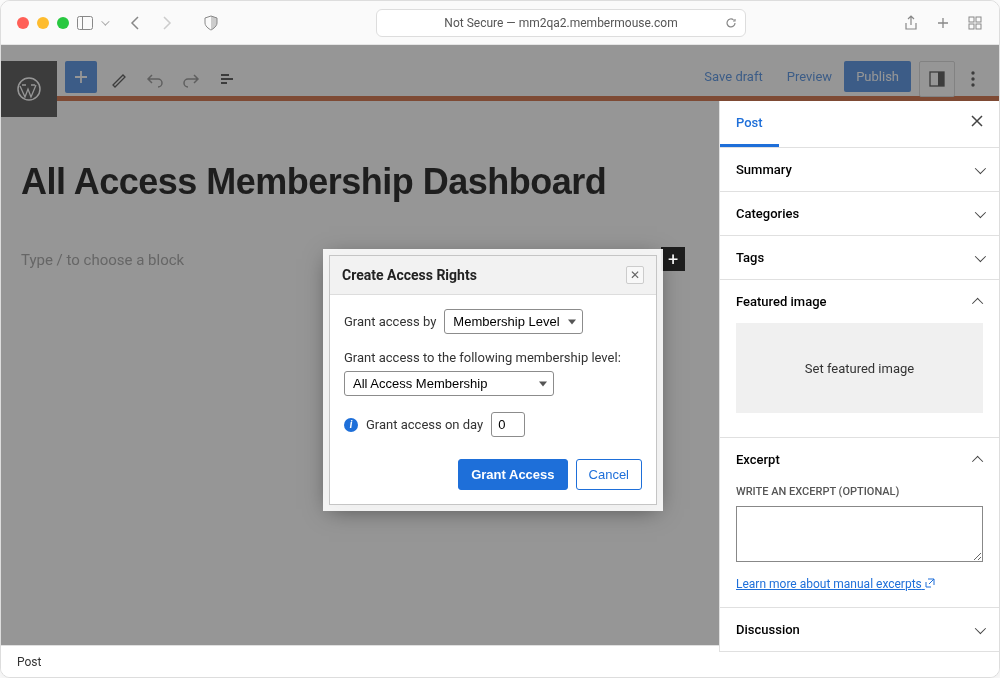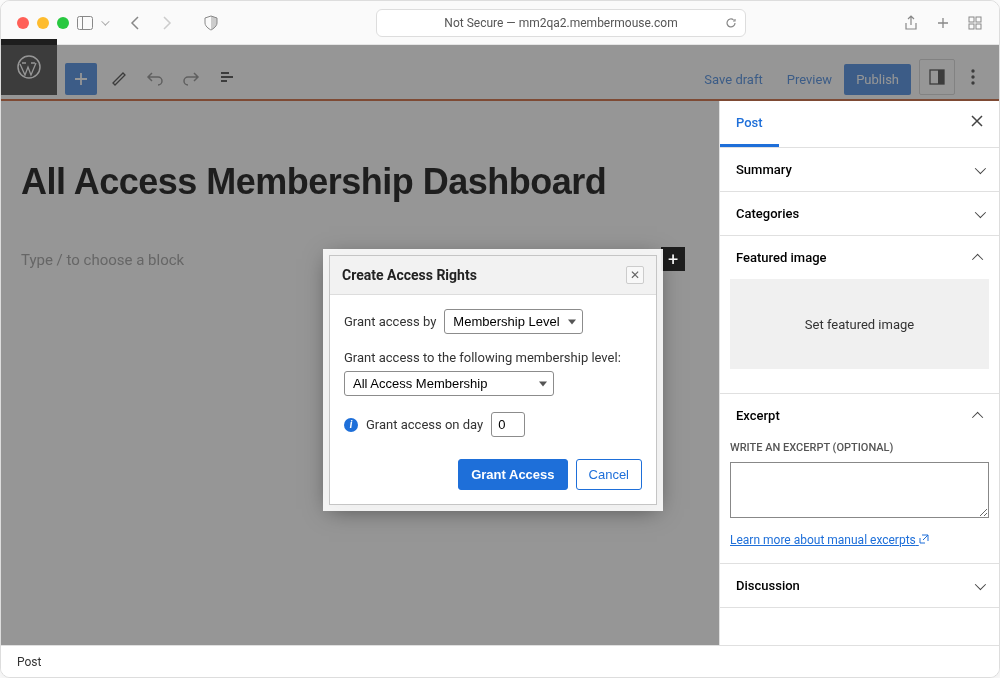--- a/index.html
+++ b/index.html
@@ -16,21 +16,21 @@
 .tl.grn { background: #28c840; }
 .chrome-btn { width: 16px; height: 16px; display: flex; align-items: center; justify-content: center; color: #666; }
 .chrome-nav { display: flex; gap: 16px; margin-left: 12px; }
 .url-bar-area { flex: 1; display: flex; justify-content: center; }
 .url-bar { width: 370px; height: 28px; background: #fff; border: 1px solid #ddd; border-radius: 6px; display: flex; align-items: center; justify-content: center; font-size: 12px; color: #555; position: relative; }
 .url-reload { position: absolute; right: 8px; color: #888; }
 .chrome-right { display: flex; gap: 16px; }
 
 
 .editor-area { position: relative; height: calc(100% - 44px - 32px); display: flex; flex-direction: column; }
-.wp-toolbar { height: 56px; background: #fff; display: flex; align-items: flex-end; padding: 4px 8px; border-bottom: 2px solid #c2410c; }
+.wp-toolbar { height: 56px; background: #fff; display: flex; align-items: flex-start; padding: 16px 8px; border-bottom: 5px solid #c2410c; }
 .wp-logo { width: 56px; height: 56px; background: #1e1e1e; display: flex; align-items: center; justify-content: center; margin: 0 8px 0 -8px; }
 .wp-logo svg { width: 24px; height: 24px; fill: #fff; }
 .tb-btn { width: 36px; height: 36px; display: flex; align-items: center; justify-content: center; color: #1e1e1e; border-radius: 2px; }
 .tb-btn.blue { background: #1e6fd9; color: #fff; width: 32px; height: 32px; margin-right: 4px; }
 .tb-spacer { flex: 1; }
 .tb-text-btn { padding: 8px 12px; font-size: 13px; color: #1e6fd9; }
 .tb-publish { background: #1e6fd9; color: #fff; border-radius: 2px; }
 .tb-icon-btn { width: 36px; height: 36px; display: flex; align-items: center; justify-content: center; border: 1px solid #ccc; border-radius: 2px; margin-left: 8px; }
 .tb-dots { width: 36px; height: 36px; display: flex; align-items: center; justify-content: center; }
 
@@ -40,21 +40,21 @@
 .block-placeholder { color: #666; font-size: 15px; position: relative; }
 .block-add-btn { position: absolute; right: 14px; top: -4px; width: 24px; height: 24px; background: #1e1e1e; color: #fff; display: flex; align-items: center; justify-content: center; font-size: 18px; }
 
 .sidebar { width: 280px; border-left: 1px solid #e0e0e0; background: #fff; overflow-y: auto; font-size: 13px; }
 .sidebar-tabs { display: flex; border-bottom: 1px solid #e0e0e0; position: relative; }
 .sidebar-tab { padding: 14px 16px; font-weight: 500; color: #555; }
 .sidebar-tab.active { color: #1e6fd9; border-bottom: 3px solid #1e6fd9; }
 .sidebar-close { margin-left: auto; padding: 14px 16px; cursor: pointer; }
 .panel { border-bottom: 1px solid #e0e0e0; }
 .panel-head { padding: 14px 16px; display: flex; justify-content: space-between; align-items: center; font-weight: 500; }
-.panel-body { padding: 0 10px 16px; }
+.panel-body { padding: 0 16px 16px; }
 .featured-box { background: #f0f0f0; height: 90px; display: flex; align-items: center; justify-content: center; color: #333; font-size: 13px; margin: 0 0 8px; }
 .excerpt-label { font-size: 11px; color: #555; margin: 4px 0 8px; font-weight: 500; }
 .excerpt-textarea { width: 100%; height: 56px; border: 1px solid #888; resize: both; font-family: inherit; font-size: 13px; padding: 6px; }
 .link { color: #1e6fd9; text-decoration: underline; font-size: 12px; margin-top: 12px; display: inline-block; }
 
 
 .dim-overlay { position: absolute; inset: 0; background: rgba(80,80,80,0.6); }
 .modal-wrap { position: absolute; left: 328px; top: 210px; width: 328px; background: #fff; border: 1px solid #c5c5c5; box-shadow: 0 4px 22px rgba(0,0,0,0.5); outline: 6px solid rgba(255,255,255,0.9); }
 .modal-head { background: #f2f2f2; border-bottom: 1px solid #ddd; padding: 10px 12px; display: flex; justify-content: space-between; align-items: center; }
 .modal-title { font-weight: 700; font-size: 14px; color: #222; }
@@ -227,20 +227,26 @@
               <span class="chev down"></span>
             </div>
           </div>
         <div class="panel">
             <div class="panel-head">
               <span>Categories</span>
               <span class="chev down"></span>
             </div>
           </div>
         <div class="panel">
+            <div class="panel-head">
+              <span>Tags</span>
+              <span class="chev down"></span>
+            </div>
+          </div>
+        <div class="panel">
           <div class="panel-head">
               <span>Featured image</span>
               <span class="chev up"></span>
             </div>
           <div class="panel-body">
             <div class="featured-box">Set featured image</div>
           </div>
         </div>
         <div class="panel">
           <div class="panel-head">

